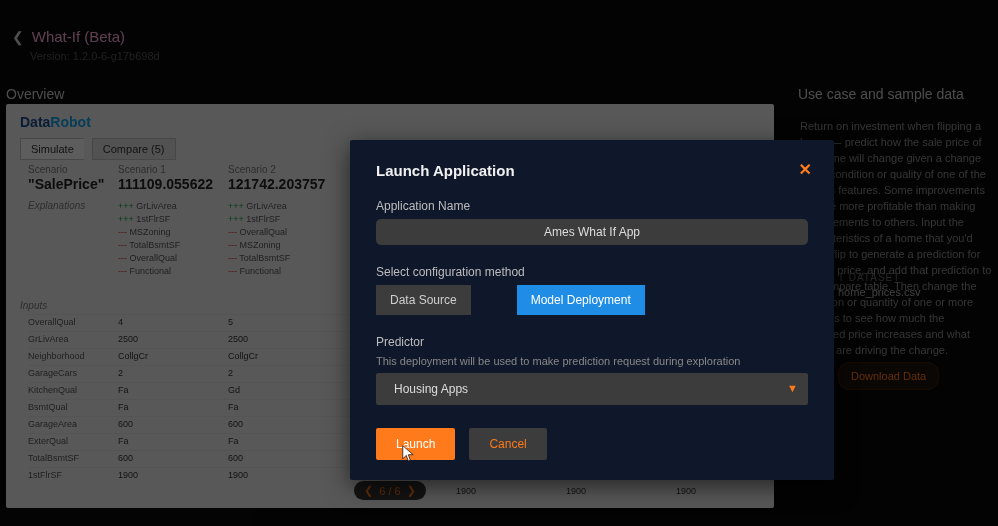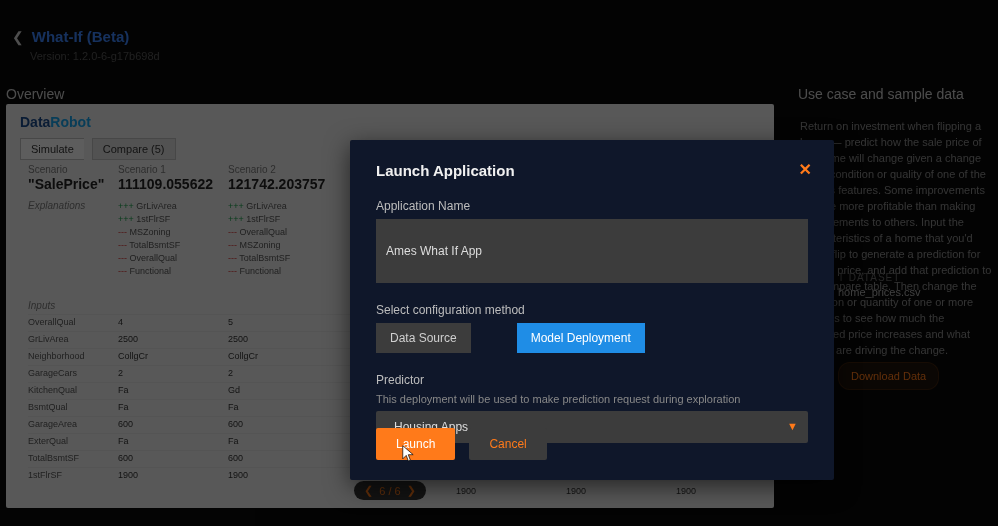--- a/index.html
+++ b/index.html
@@ -12,21 +12,21 @@
     overflow: hidden;
     font-size: 12px;
   }
   
   .breadcrumb {
     position: absolute; top: 28px; left: 12px;
     display: flex; align-items: center; gap: 8px;
     color: #d8d8d8;
   }
   .breadcrumb .back-chev { font-size: 14px; color:#ccc; }
-  .breadcrumb .title { font-size: 15px; font-weight: 700; color:#3b82f6;}
+  .breadcrumb .title { font-size: 15px; font-weight: 400; color:#f9a8d4;}
   .version {
     position: absolute; top: 50px; left: 30px;
     color: #555; font-size: 11px;
   }
   .section-title {
     position: absolute; top: 86px;
     font-size: 14px; color:#c8c8c8; font-weight:500;
   }
   .overview-title { left: 6px; }
   .usecase-title { left: 798px; }
@@ -60,21 +60,21 @@
     font-size: 10px; color:#777;
   }
   .col-val {
     position: absolute; top: 72px;
     font-size: 14px; font-weight:700; color:#222;
   }
   .c0 { left:22px;} .c1{ left:112px;} .c2{ left:222px;}
   .exp-label{ position:absolute; top:96px; left:22px; font-size:10px; color:#777; font-style:italic;}
   .expl-block{ position:absolute; top:96px; font-size:9px; line-height:13px; color:#555;}
   .expl-block .pos{ color:#1a9e4a;} .expl-block .neg{ color:#cc3333;}
-  .inputs-label{ position:absolute; top:196px; left:22px; font-size:10px; color:#777; font-style:italic;}
+  .inputs-label{ position:absolute; top:196px; left:14px; font-size:10px; color:#777; font-style:italic;}
   .grid-row { position:absolute; left:22px; right:14px; height:16px; border-top:1px solid #ddd;}
   .grid-row .lab{ position:absolute; left:0; font-size:9px; color:#555; top:2px;}
   .grid-row .v1{ position:absolute; left:90px; font-size:9px; color:#333; top:2px;}
   .grid-row .v2{ position:absolute; left:200px; font-size:9px; color:#333; top:2px;}
   .pager {
     position:absolute; bottom:8px; left:348px;
     display:flex; align-items:center; gap:6px;
     background:#333; border-radius:14px; padding:3px 10px;
     color:#ff7a1a; font-size:11px;
   }
@@ -109,21 +109,21 @@
     border-radius: 2px;
     box-shadow: 0 6px 24px rgba(0,0,0,0.6);
     padding: 22px 26px;
     color:#d8d8d8;
   }
   .modal h2{ font-size:15px; font-weight:600; color:#f0f0f0;}
   .modal .close{ position:absolute; top:20px; right:22px; color:#ff7a1a; font-size:16px; font-weight:700; cursor:pointer;}
   .modal label{ display:block; font-size:12px; color:#bdbdbd; margin-top:20px; margin-bottom:6px;}
   .modal .input{
     background:#3c3c3c; border:none; color:#ddd; width:100%;
-    padding:25px 10px; font-size:12px; border-radius:0;
+    padding:6px 10px; font-size:12px; border-radius:5px;text-align:center;
   }
   .seg {
     display:flex; margin-top:6px;gap:46px;
   }
   .seg .opt{
     padding:8px 14px; font-size:12px; background:#3c3c3c; color:#cfcfcf; cursor:pointer;
   }
   .seg .opt.active{ background:#1f8de6; color:#fff;}
   .hint{ font-size:11px; color:#888; margin-top:4px;}
   .select{

